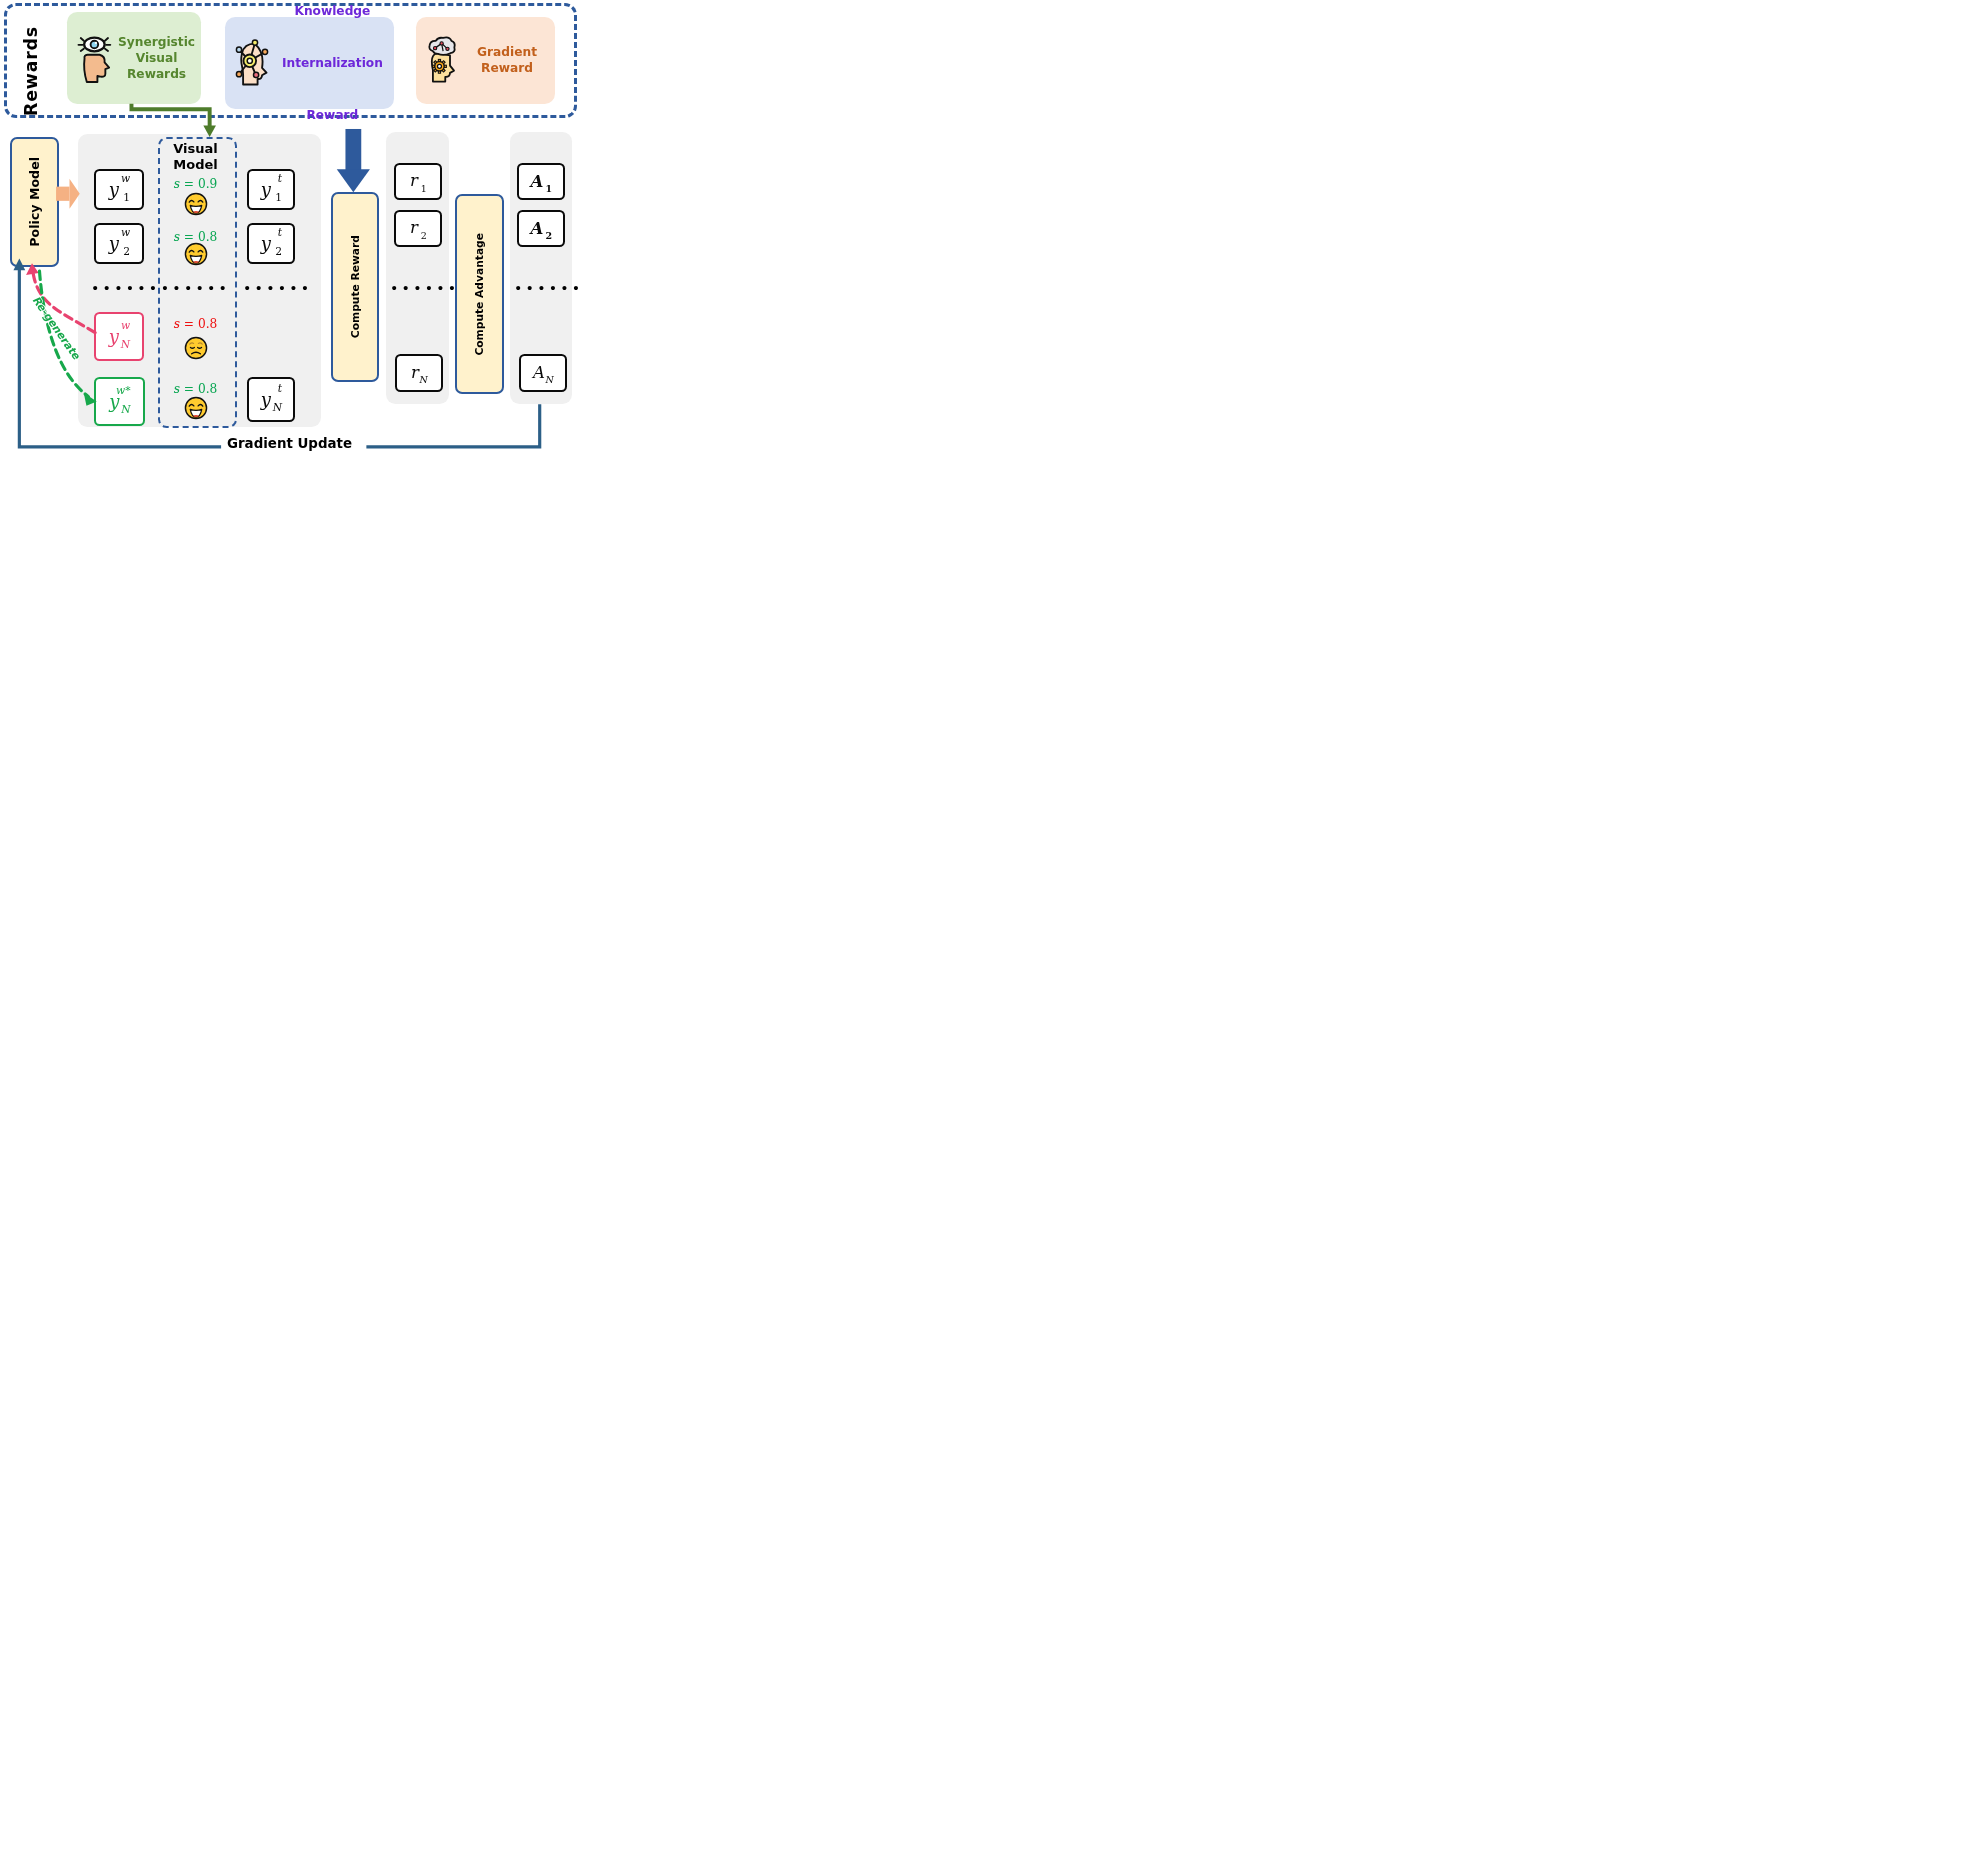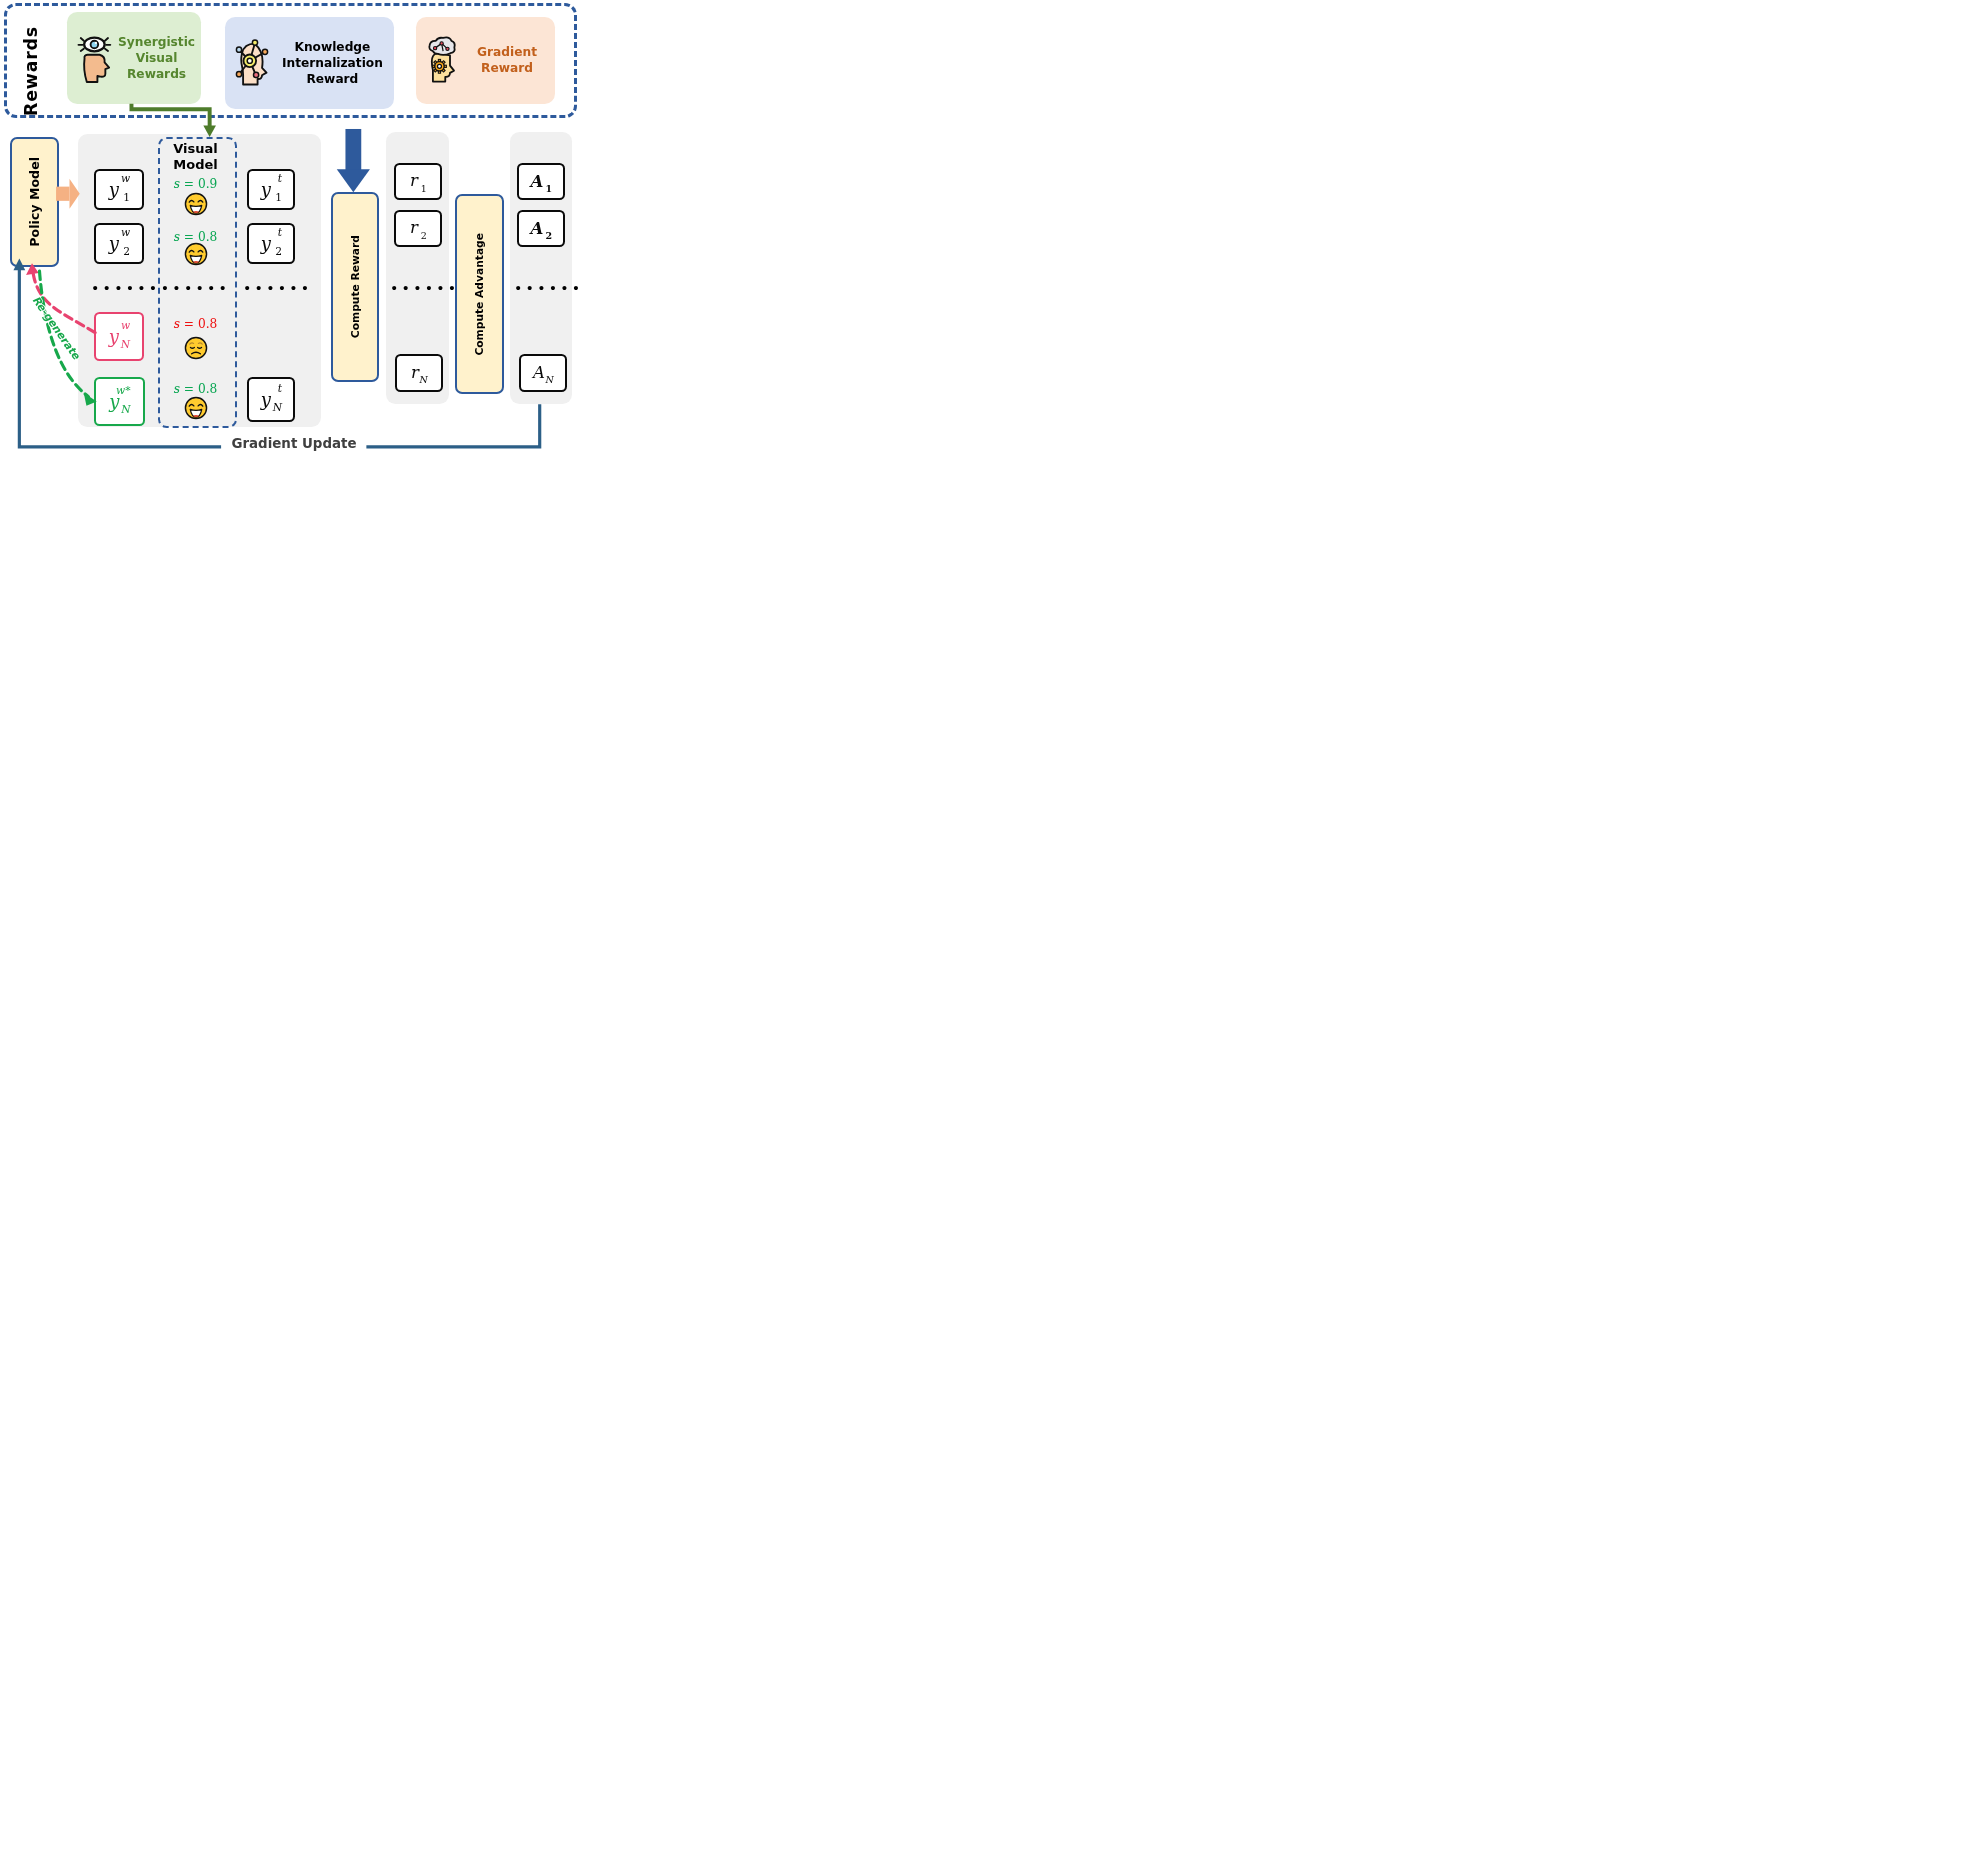--- a/index.html
+++ b/index.html
@@ -15,21 +15,21 @@
 
   
   .card{border-radius:10.3px;display:flex;align-items:center;}
   .card-green{left:67px;top:12px;width:134px;height:92px;background:#ddeed2;}
   .card-blue{left:225px;top:16.6px;width:169px;height:92px;background:#d9e2f4;}
   .card-orange{left:416px;top:16.6px;width:139px;height:87px;background:#fce5d5;}
   .card-icon{flex:0 0 auto;}
   .card-lines{flex:1 1 auto;display:flex;flex-direction:column;justify-content:center;text-align:center;
               font-weight:bold;font-size:12.2px;line-height:16px;padding-right:3.2px;}
   .card-green .card-lines{color:#56862f;}
-  .card-blue  .card-lines{color:#000000;}
+  .card-blue  .card-lines{color:#6d28d9;gap:36px;}
   .card-orange .card-lines{color:#c2601c;}
 
   
   .panel{background:#f0f0f0;border-radius:9.5px;}
   .panel-left{left:78px;top:134px;width:243px;height:293px;}
   .panel-r{left:386px;top:132px;width:63px;height:272px;}
   .panel-a{left:510px;top:132px;width:62px;height:272px;}
 
   
   .vbox{background:#fff2cc;border:2.8px solid #2e5a9c;border-radius:7.1px;display:flex;align-items:center;justify-content:center;}
@@ -58,21 +58,21 @@
   .math .rm{font-style:normal;}
   .math-sm{font-size:16.6px;padding-right:8px;}
   .math-sm .sub{font-size:9.5px;bottom:-3.6px;}
   .math-bold{font-weight:bold;}
 
   .dots{position:absolute;top:281px;text-align:center;color:#000;font-size:14.2px;letter-spacing:3.2px;line-height:14.2px;}
 
   .regen-label{left:7.1px;top:322px;width:99px;text-align:center;transform:rotate(55deg);
                color:#17a84b;font-weight:bold;font-style:italic;font-size:10.7px;
                text-shadow:0.8px 0 0 #fff,-0.8px 0 0 #fff,0 0.8px 0 #fff,0 -0.8px 0 #fff;}
-  .gradient-label{left:227px;top:436px;width:134px;text-align:center;color:#404040;font-weight:bold;font-size:13.4px;}
+  .gradient-label{left:227px;top:436px;width:134px;color:#000000;font-weight:bold;font-size:13.4px;}
 
   .overlay{position:absolute;left:0;top:0;pointer-events:none;z-index:40;}
   .topline{z-index:50;}
 </style>
 </head>
 <body>
 
 <svg width="0" height="0" style="position:absolute">
   <defs>
     <clipPath id="mouth-clip">

